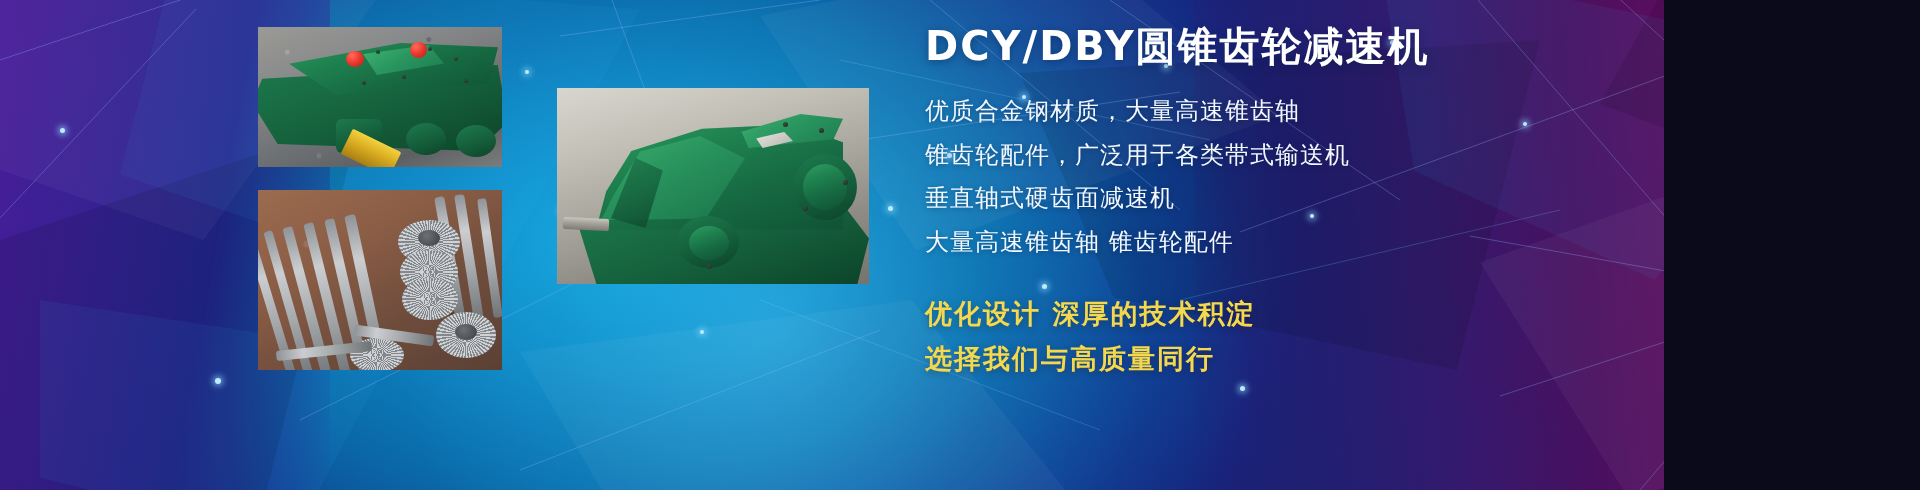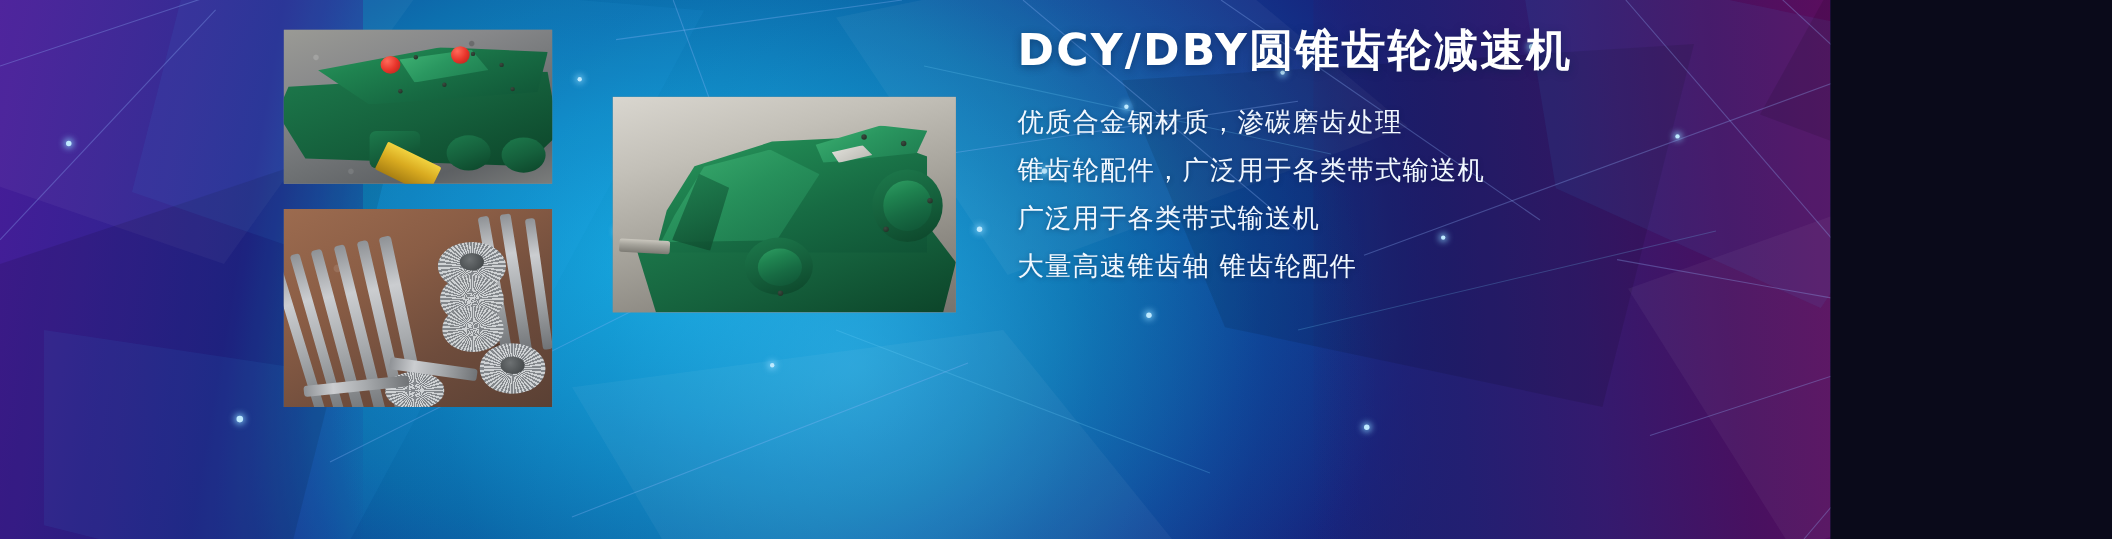--- a/index.html
+++ b/index.html
@@ -302,21 +302,25 @@
     <div class="bolt" style="left:286px;top:92px;width:5px;height:5px;"></div>
     <div class="bolt" style="left:246px;top:118px;width:5px;height:5px;"></div>
     <div class="bolt" style="left:150px;top:176px;width:5px;height:5px;"></div>
     <div class="gb lt" style="left:196px;top:44px;width:40px;height:16px;background:linear-gradient(150deg,#e7e6e0,#b5b4ae);clip-path:polygon(8% 40%,78% 0,100% 56%,24% 100%);"></div>
   </div>
 
   <div class="copy">
     <h1 class="headline">DCY/DBY圆锥齿轮减速机</h1>
 
     <ul class="feature-list">
-      <li>优质合金钢材质，渗碳磨齿处理</li>
+      <li>优质合金钢材质，大量高速锥齿轴</li>
       <li>锥齿轮配件，广泛用于各类带式输送机</li>
-      <li>广泛用于各类带式输送机</li>
+      <li>垂直轴式硬齿面减速机</li>
       <li>大量高速锥齿轴  锥齿轮配件</li>
     </ul>
 
+    <div class="slogans">
+      <div>优化设计  深厚的技术积淀</div>
+      <div>选择我们与高质量同行</div>
+    </div>
   </div>
 
 </div>
 
 </body></html>

